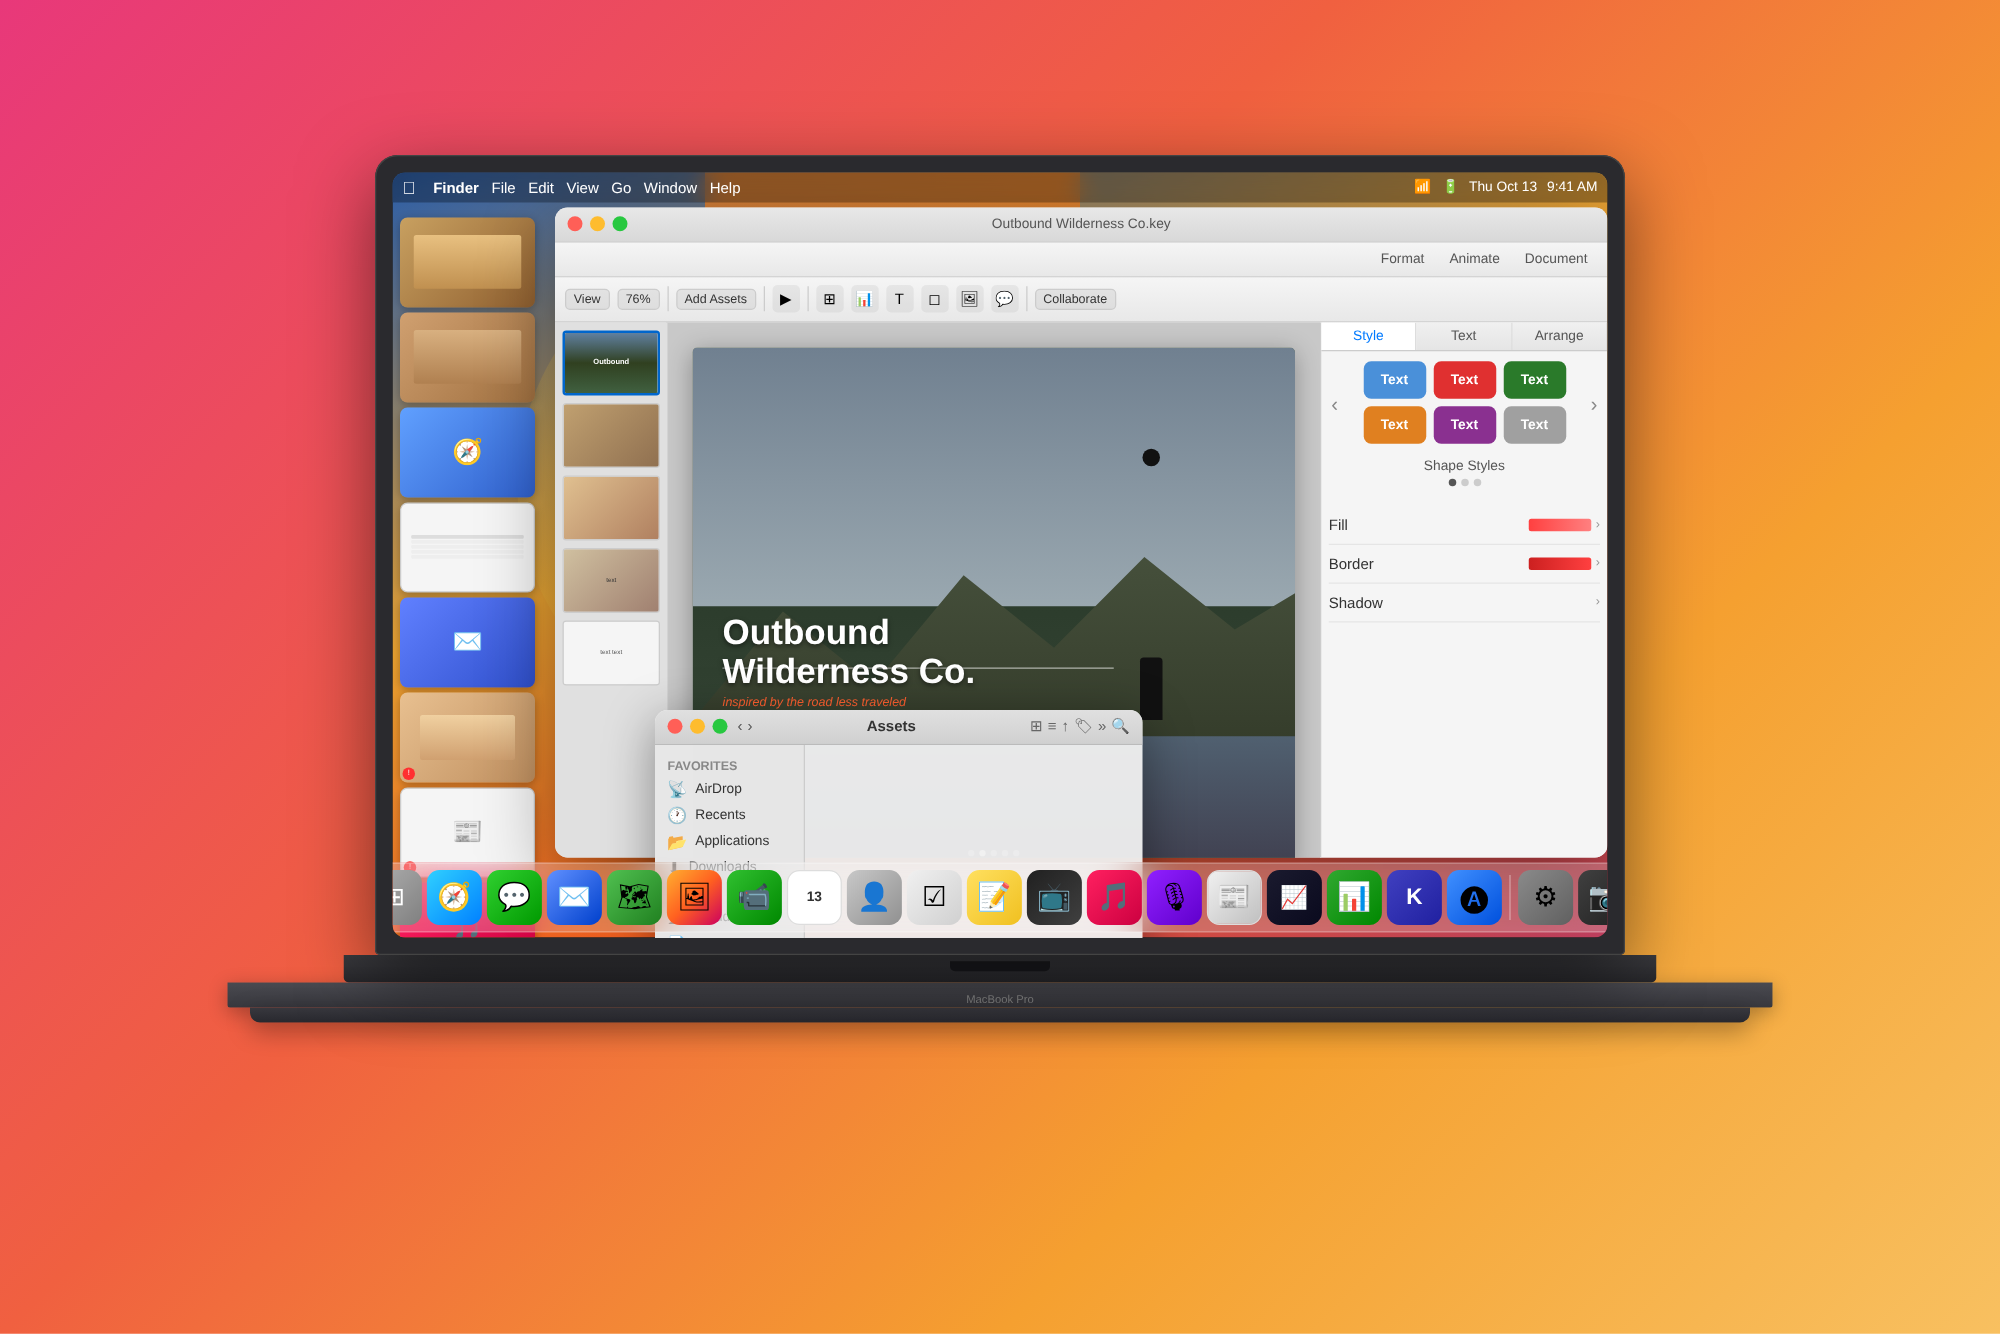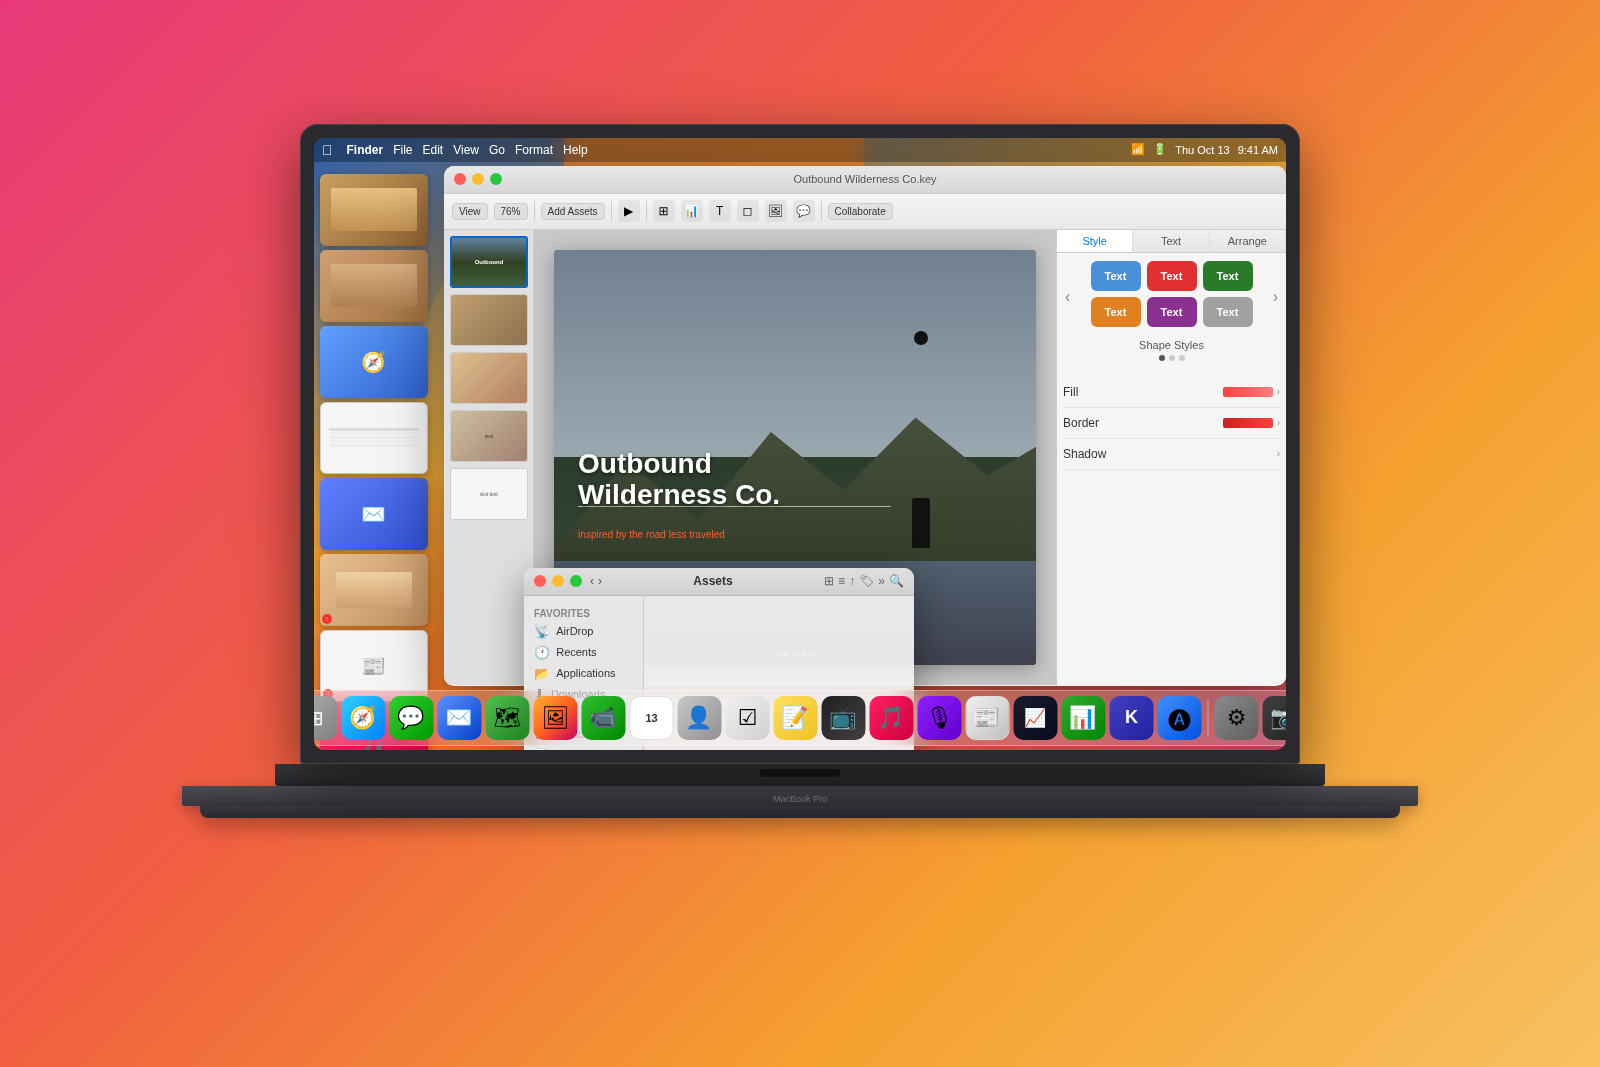--- a/index.html
+++ b/index.html
@@ -313,21 +313,22 @@
     }
     .slide-title {
       font-size: 28px;
       font-weight: 800;
       line-height: 1.1;
       text-shadow: 0 2px 4px rgba(0,0,0,0.5);
     }
     .slide-subtitle {
       font-size: 10px;
       color: #ff6030;
-      margin-top: 18px;
+      font-style: italic;
+      margin-top: 4px;
     }
     .slide-progress {
       position: absolute;
       bottom: 8px;
       left: 50%;
       transform: translateX(-50%);
       display: flex;
       gap: 4px;
     }
     .slide-dot {
@@ -632,21 +633,21 @@
         <div class="bg-shape bg-shape2"></div>
 
         <div class="menubar">
           <div class="menubar-left">
             <span class="apple-logo"></span>
             <span class="menu-item bold">Finder</span>
             <span class="menu-item">File</span>
             <span class="menu-item">Edit</span>
             <span class="menu-item">View</span>
             <span class="menu-item">Go</span>
-            <span class="menu-item">Format</span>
+            <span class="menu-item">Window</span>
             <span class="menu-item">Help</span>
           </div>
           <div class="menubar-right">
             <span>📶</span>
             <span>🔋</span>
             <span>Thu Oct 13</span>
             <span>9:41 AM</span>
           </div>
         </div>
 
@@ -701,20 +702,25 @@
 
           <div class="window-titlebar">
             <div class="traffic-lights">
               <div class="traffic-light tl-close"></div>
               <div class="traffic-light tl-min"></div>
               <div class="traffic-light tl-max"></div>
             </div>
             <div class="window-title">Outbound Wilderness Co.key</div>
           </div>
 
+          <div class="keynote-top-tabs">
+            <span class="top-tab">Format</span>
+            <span class="top-tab">Animate</span>
+            <span class="top-tab">Document</span>
+          </div>
 
           <div class="keynote-toolbar">
             <div class="toolbar-btn">View</div>
             <div class="toolbar-btn">76%</div>
             <div class="toolbar-sep"></div>
             <div class="toolbar-btn">Add Assets</div>
             <div class="toolbar-sep"></div>
             <div class="toolbar-icon">▶</div>
             <div class="toolbar-sep"></div>
             <div class="toolbar-icon">⊞</div>

